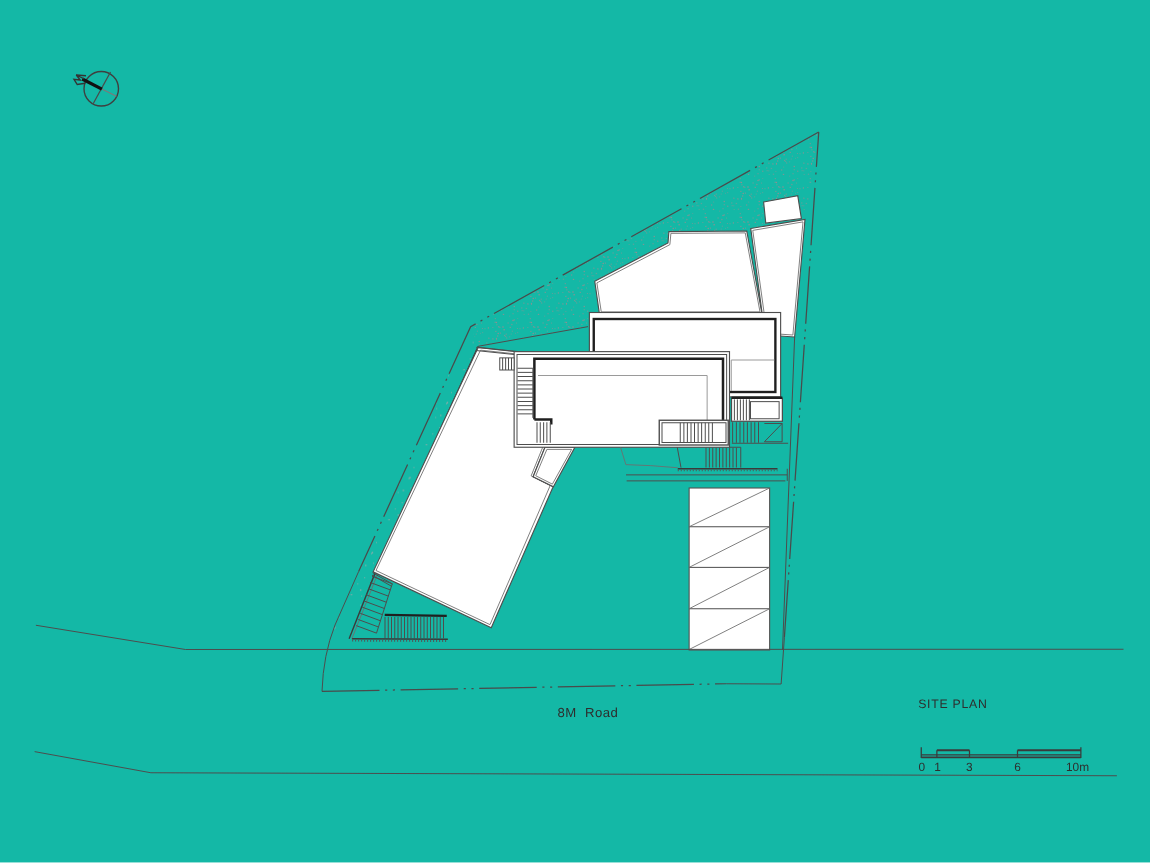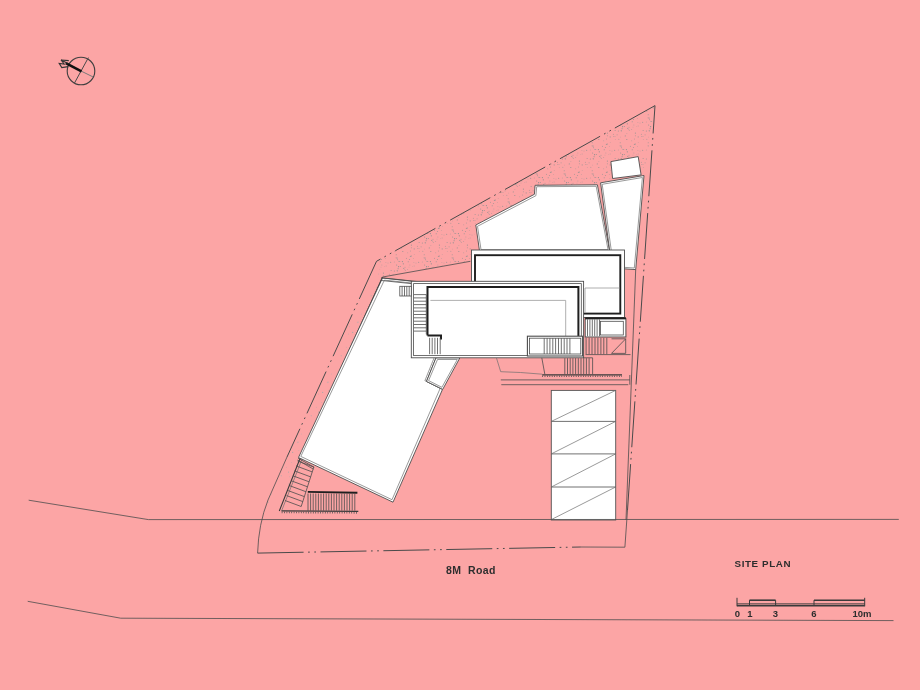--- a/index.html
+++ b/index.html
@@ -1,16 +1,16 @@
 <!DOCTYPE html>
 <html><head>
 <meta charset="utf-8">
 <style>
 html,body{margin:0;padding:0;background:#ffffff;font-family:"Liberation Sans",sans-serif;}
-#page{width:920px;height:690px;position:relative;background:#fca5a5;overflow:hidden;font-weight:bold;}
+#page{width:920px;height:690px;position:relative;background:#14b8a6;overflow:hidden;}
 svg{position:absolute;left:0;top:0;}
 .s{stroke:#4d4d4d;stroke-width:0.8;fill:none;}
 .s2{stroke:#3a3a3a;stroke-width:1.1;fill:none;}
 .thin{stroke:#6e6e6e;stroke-width:0.7;fill:none;}
 .lt{stroke:#9a9a9a;stroke-width:0.8;fill:none;}
 .thk{stroke:#1f1f1f;stroke-width:2;fill:none;}
 .wf{fill:#ffffff;stroke:#4d4d4d;stroke-width:0.9;}
 .bnd{stroke:#4a4a4a;stroke-width:1;fill:none;stroke-dasharray:46 4.5 1.7 4.5 1.7 4.5;}
 text{fill:#2e2e2e;}
 </style>

